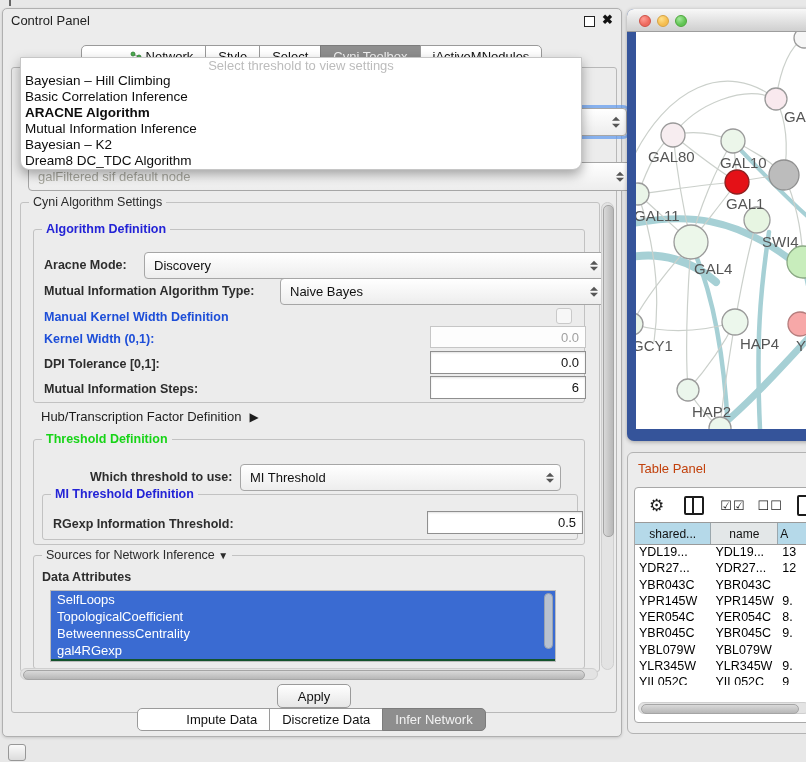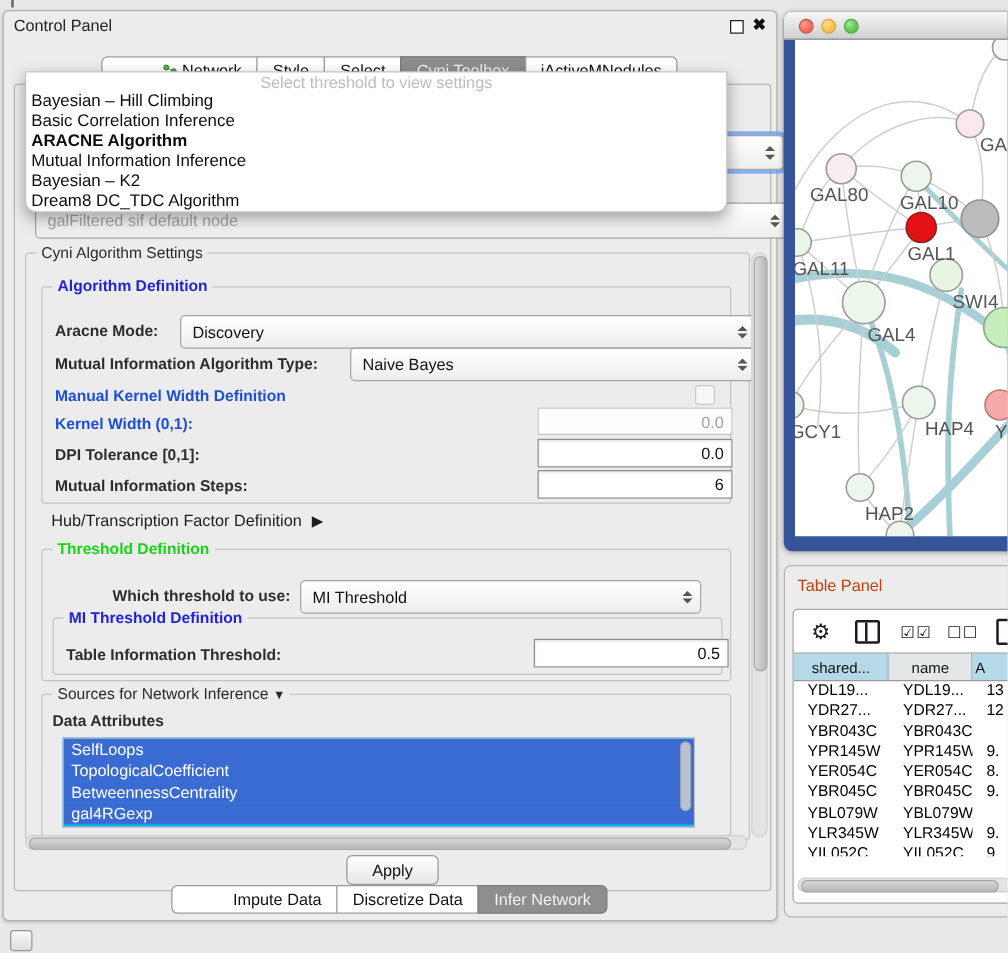--- a/index.html
+++ b/index.html
@@ -44,21 +44,21 @@
   .group-label{position:absolute;top:-8px;left:8px;background:#ececec;padding:0 4px;
     font-size:12.5px;font-weight:bold;color:#333;white-space:nowrap;}
   .group-label.plain{font-weight:normal;color:#2b2b2b;}
   .group-label.blue{color:#2323d6;}
   .group-label.green{color:#17d417;}
   .checkbox{position:absolute;width:14px;height:14px;border:1px solid #c9c9c9;border-radius:3px;background:#f7f7f7;}
 
   .hub-row{position:absolute;font-size:13px;color:#1d1d1d;white-space:nowrap;}
   .hub-row .arrow{font-size:12px;margin-left:8px;}
 
-  .src-list{position:absolute;background:#0ea5e9;border:1px solid #bbb;overflow:hidden;}
+  .src-list{position:absolute;background:#14532d;border:1px solid #bbb;overflow:hidden;}
   .src-item{background:#3a6bd2;color:#fff;font-size:13px;line-height:17px;padding:0 6px;white-space:nowrap;}
   .list-vscroll{position:absolute;right:2px;top:2px;width:9px;height:64px;border-radius:5px;background:transparent;}
   .list-vscroll .thumb{width:9px;height:56px;border-radius:5px;background:#b9c2cf;border:1px solid #9aa3b0;box-sizing:border-box;}
 
   .vscroll{position:absolute;width:13px;background:#e3e3e3;border:1px solid #cfcfcf;border-radius:7px;box-sizing:border-box;}
   .vscroll .thumb{position:absolute;left:1px;top:2px;width:9px;border-radius:5px;
     background:linear-gradient(90deg,#d9d9d9,#b7b7b7);border:1px solid #a5a5a5;}
   .hscroll{position:absolute;height:12px;background:#e3e3e3;border:1px solid #cfcfcf;border-radius:7px;box-sizing:border-box;}
   .hscroll .thumb{position:absolute;top:1px;left:2px;height:8px;border-radius:5px;
     background:linear-gradient(#d9d9d9,#b7b7b7);border:1px solid #a5a5a5;}
@@ -103,21 +103,21 @@
   .file-icon{width:13px;height:17px;border:2px solid #1c1c1c;border-radius:2px;background:#fff;}
   .t-header{position:absolute;left:0;top:34px;width:100%;height:23px;display:flex;
     border-top:1px solid #9a9a9a;border-bottom:1px solid #9a9a9a;box-sizing:border-box;}
   .hc{font-size:12px;color:#111;display:flex;align-items:center;justify-content:center;
     border-right:1px solid #9aa7ad;box-sizing:border-box;overflow:hidden;}
   .hc1{width:79px;background:#b5d9e9;}
   .hc2{width:69px;background:#e3e7e8;}
   .hc3{width:40px;background:#b5d9e9;justify-content:flex-start;padding-left:2px;}
   .t-rows{position:absolute;left:0;top:57px;width:100%;height:140px;overflow:hidden;}
   .t-row{display:flex;height:16.3px;}
-  .t-cell{font-size:12.5px;color:#000;padding-left:11px;white-space:nowrap;overflow:hidden;box-sizing:border-box;}
+  .t-cell{font-size:12.5px;color:#000;padding-left:4px;white-space:nowrap;overflow:hidden;box-sizing:border-box;}
   .t-row .t-cell:nth-child(1){width:79px;}
   .t-row .t-cell:nth-child(2){width:69px;}
   .t-row .t-cell:nth-child(3){width:40px;}
   .mini-icon{position:absolute;left:8px;top:744px;width:16px;height:15px;border:1px solid #979797;
     border-radius:3px;background:linear-gradient(#fafafa,#dcdcdc);}
 </style>
 </head>
 <body>
 
 <div class="screen">
@@ -194,21 +194,21 @@
 
         <div class="group" style="left:12px;top:236px;width:550px;height:104px;">
           <div class="group-label green">Threshold Definition</div>
           <div class="flabel" style="left:56px;top:30px;">Which threshold to use:</div>
           <div class="combo" style="left:206px;top:24px;width:288px;height:25px;">
             <span>MI Threshold</span>
             <span class="spin"></span>
           </div>
           <div class="group" style="left:8px;top:54px;width:534px;height:44px;">
             <div class="group-label blue">MI Threshold Definition</div>
-            <div class="flabel" style="left:10px;top:22px;">Table Information Threshold:</div>
+            <div class="flabel" style="left:10px;top:22px;">RGexp Information Threshold:</div>
             <div class="field" style="left:384px;top:16px;width:142px;height:21px;">0.5</div>
           </div>
         </div>
 
         <div class="group" style="left:12px;top:352px;width:550px;height:112px;">
           <div class="group-label plain">
             <span>Sources for Network Inference</span>
             <span style="font-size:10px;">▼</span>
           </div>
           <div class="flabel" style="left:8px;top:14px;">Data Attributes</div>

